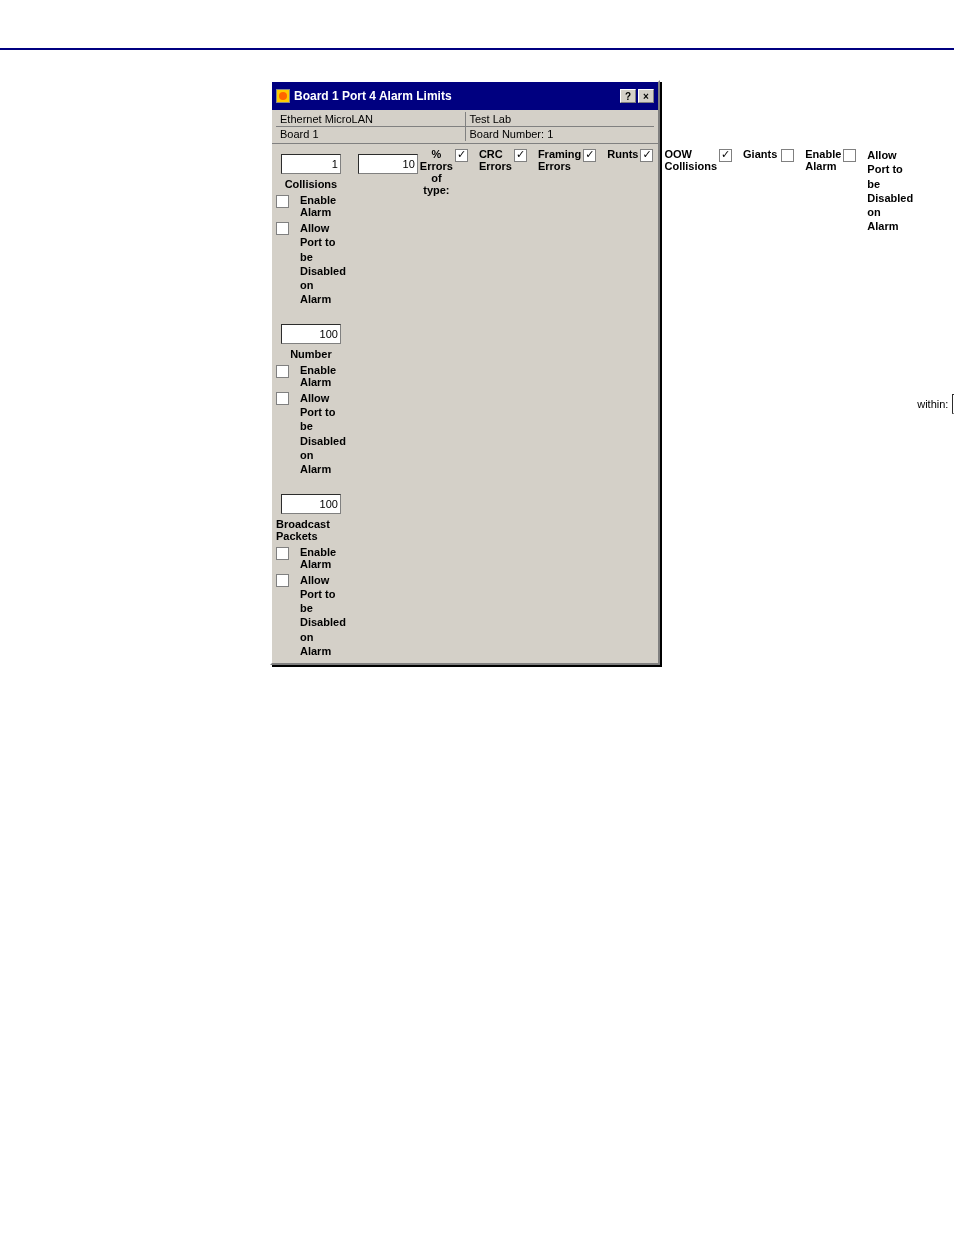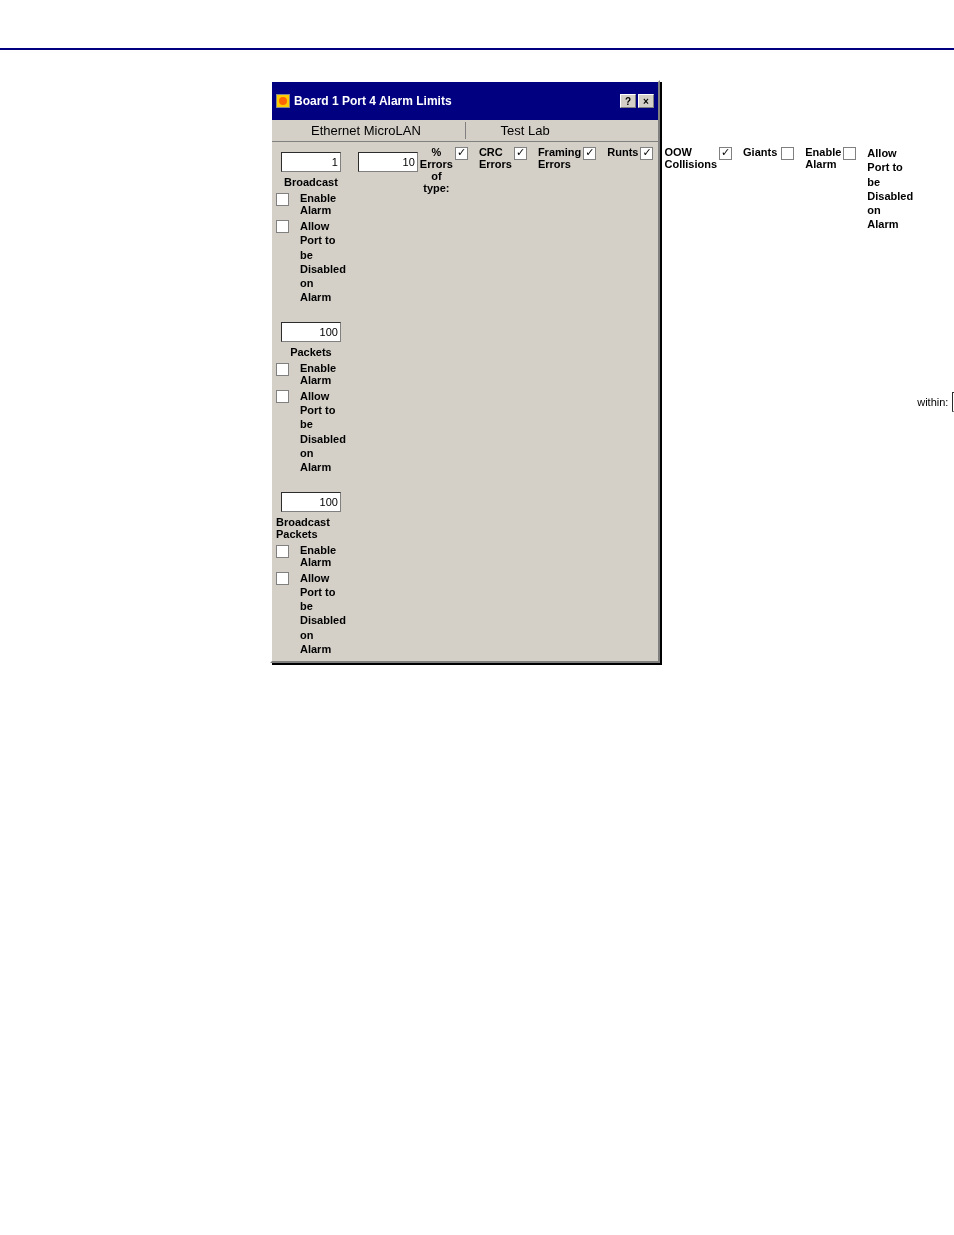--- a/index.html
+++ b/index.html
@@ -40,21 +40,21 @@
     }
     .title-bar {
       background: #000080;
       color: #ffffff;
       font-size: 12px;
       font-weight: bold;
       padding: 3px 4px;
       display: flex;
       align-items: center;
       justify-content: space-between;
-      height: 38px;
+      height: 28px;
     }
     .title-bar-left {
       display: flex;
       align-items: center;
       gap: 4px;
     }
     .title-icon {
       width: 14px;
       height: 14px;
       background: #ffcc00;
@@ -98,24 +98,23 @@
     }
     .info-row {
       display: flex;
       border-bottom: 1px solid #808080;
     }
     .info-row:last-child {
       border-bottom: none;
     }
     .info-cell {
       padding: 1px 4px;
-      font-size: 13px;
+      font-size: 11px;
       border-right: 1px solid #808080;
       flex: 1;
-      margin-left: 31px;
     }
     .info-cell:last-child {
       border-right: none;
     }
 
     
     .main-content {
       display: flex;
       padding: 4px;
       gap: 4px;
@@ -276,48 +275,52 @@
         <div class="title-btn">?</div>
         <div class="title-btn">×</div>
       </div>
     </div>
 
     <div class="info-section">
       <div class="info-row">
         <div class="info-cell">Ethernet MicroLAN</div>
         <div class="info-cell">Test Lab</div>
       </div>
+      <div class="info-row">
+        <div class="info-cell">Board 1</div>
+        <div class="info-cell">Board Number:  1</div>
+      </div>
     </div>
 
     <div class="main-content">
 
       <div class="left-panel">
 
         <div class="value-box-row">
           <input class="value-input" type="text" value="1" style="">
         </div>
-        <div class="section-label">Broadcast</div>
+        <div class="section-label">Collisions</div>
         <div class="checkbox-row">
           <input class="cb" type="checkbox" style="">
           <span class="checkbox-label-bold">Enable Alarm</span>
         </div>
         <div class="checkbox-row">
           <input class="cb" type="checkbox" style="">
           <span class="multiline-label">
             <span>Allow Port to be</span><br>
             <span>Disabled on Alarm</span>
           </span>
         </div>
 
         <div style="height:6px;"></div>
 
         <div class="value-box-row">
           <input class="value-input" type="text" value="100" style="">
         </div>
-        <div class="section-label">Packets</div>
+        <div class="section-label">Number</div>
         <div class="checkbox-row">
           <input class="cb" type="checkbox" style="">
           <span class="checkbox-label-bold">Enable Alarm</span>
         </div>
         <div class="checkbox-row">
           <input class="cb" type="checkbox" style="">
           <span class="multiline-label">
             <span>Allow Port to be</span><br>
             <span>Disabled on Alarm</span>
           </span>

